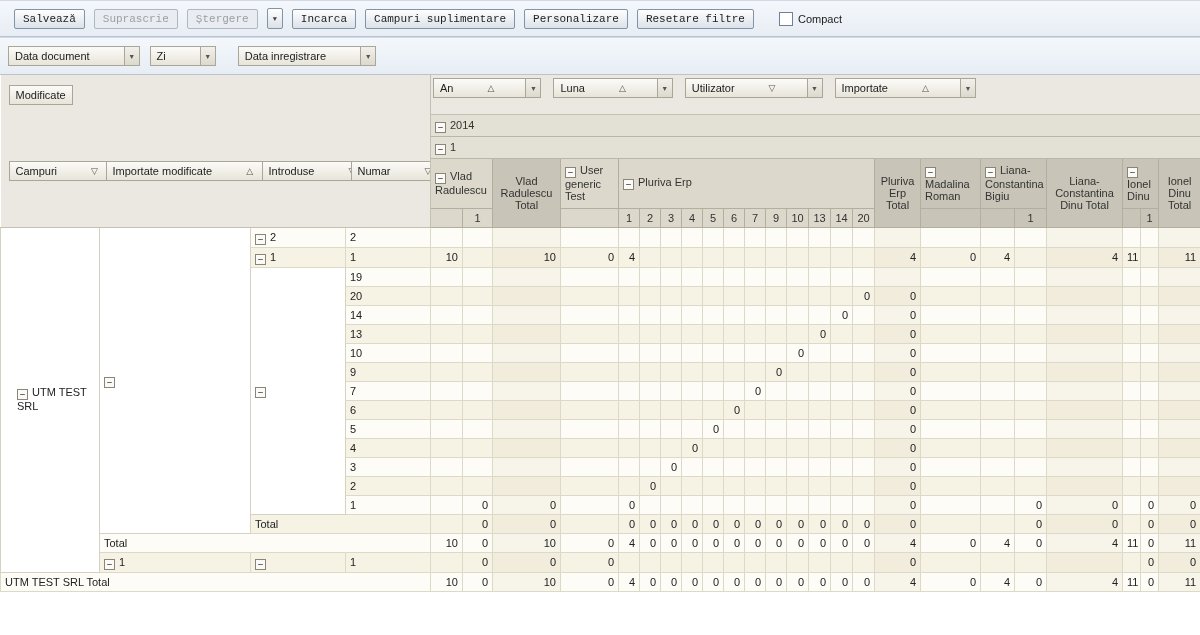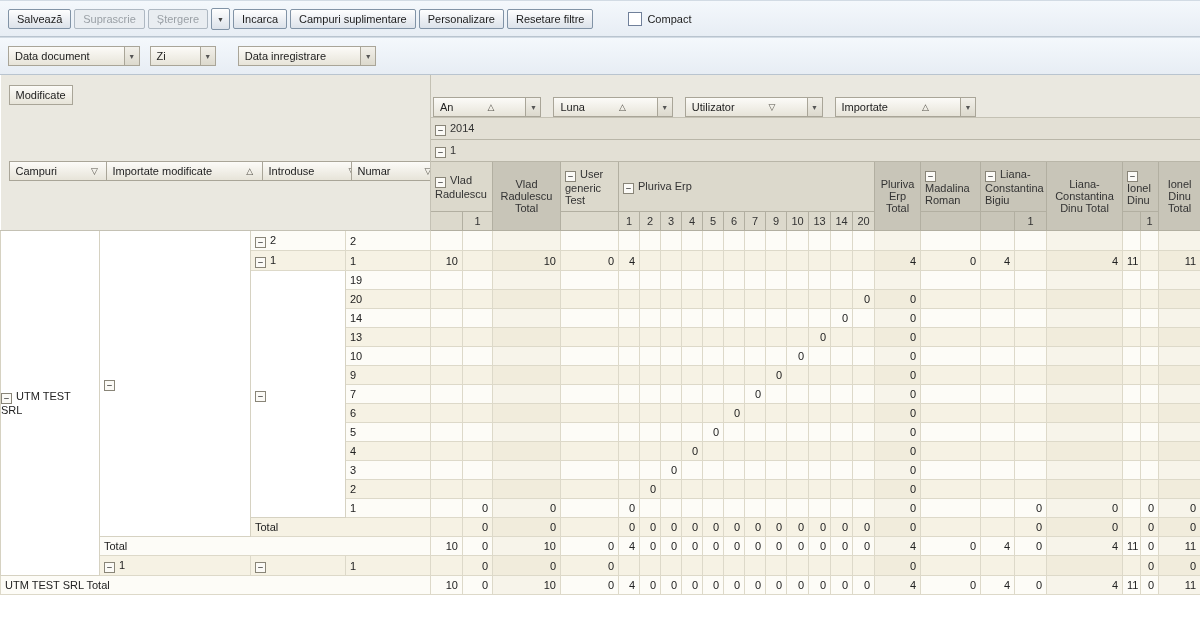--- a/index.html
+++ b/index.html
@@ -12,66 +12,66 @@
   .titleband::after{content:"";position:absolute;inset:0;pointer-events:none;
     background:repeating-linear-gradient(105deg,rgba(255,255,255,0) 0 70px,rgba(255,255,255,.55) 70px 100px,rgba(186,214,240,.28) 100px 150px);}
   .pagetitle{font-size:13px;font-weight:bold;color:#000;margin:0;padding:7px 0 0 8px;position:relative;z-index:1;}
 
   
   .toolbar{display:flex;align-items:center;padding:0 8px;
     background:linear-gradient(#f4f8fc,#e7edf4);border-top:1px solid #d2dbe4;border-bottom:1px solid #b9c4cf;}
   .toolbar1{height:35px;gap:3px;}
   .toolbar2{height:36px;gap:10px;}
   .tbtn{font-size:11px;color:#1c1c1c;border:1px solid #8193a6;border-radius:2px;
-    background:linear-gradient(#fefefe,#dce2ea);padding:3px 8px;line-height:12px;font-family:Liberation Sans, sans-serif;}
+    background:linear-gradient(#fefefe,#dce2ea);padding:3px 8px;line-height:12px;font-family:Liberation Mono, monospace;margin-left:6px;}
   .tbtn.disabled{color:#9aa0a6;border-color:#aeb8c2;background:#e9edf1;}
   .tbtn.dd{padding:3px 5px;min-width:12px;}
   .ddicon{font-size:7px;color:#444;}
-  .cbwrap{display:inline-flex;align-items:center;gap:5px;margin-left:20px;cursor:default;padding-left:12px;}
+  .cbwrap{display:inline-flex;align-items:center;gap:5px;margin-left:10px;cursor:default;padding-left:12px;}
   .cb{width:12px;height:12px;border:1px solid #70809a;background:#fff;display:inline-block;}
   .cblabel{font-size:11px;color:#1c1c1c;}
 
   
   .fieldbtn{display:inline-flex;align-items:center;height:20px;border:1px solid #a9a598;
     background:linear-gradient(#fcfbf8,#e7e4d9);font-size:11px;color:#222;box-sizing:border-box;white-space:nowrap;gap:28px;}
   .fb-label{padding:0 6px;}
   .fb-sort{font-size:9px;color:#55524a;padding:0 3px 0 0;}
   .fb-dd{width:14px;align-self:stretch;border-left:1px solid #a9a598;
     background:linear-gradient(#f2f0ea,#dcd9cd);font-size:7px;color:#555;
     display:flex;align-items:center;justify-content:center;}
   .m12{margin-left:12px;}
 
   
   .pivot{position:relative;height:533px;background:#ffffff;overflow:hidden;}
   #pivot-table{border-collapse:collapse;table-layout:fixed;width:1200px;}
   #pivot-table td{overflow:hidden;box-sizing:border-box;}
 
   .leftpanel{position:relative;background:#eae8e0;border:1px solid #c4c1b4;border-left:none;border-top:none;margin-left:16px;}
-  .fieldstrip{background:#eae8e0;border-bottom:1px solid #c4c1b4;vertical-align:top;padding:22px 0 0 2px;height:39px;}
+  .fieldstrip{background:#eae8e0;border-bottom:1px solid #c4c1b4;vertical-align:top;padding:3px 0 0 2px;height:39px;}
   .strip{display:flex;gap:12px;align-items:flex-start;}
 
   .ghdr{background:#e3e0d5;border:1px solid #b9b6a8;font-size:11px;color:#333;padding:3px 4px;height:14px;text-align:left;line-height:14px;}
   .uhdr{border:1px solid #b2afa1;font-size:11px;color:#333;padding:2px 4px;vertical-align:middle;text-align:left;line-height:12px;}
   .uhdr.light{background:#dcd9cc;}
   .uhdr.dark{background:#c8c5b8;}
   .uhdr.tot{text-align:center;}
   .subhdr{border:1px solid #b2afa1;text-align:center;font-size:11px;color:#333;padding:2px 2px;height:15px;line-height:14px;}
   .subhdr.light{background:#dcd9cc;}
   .subhdr.dark{background:#c8c5b8;}
 
   .dcell{border:1px solid #ddd9c9;font-size:11px;text-align:right;padding:2px 4px;color:#222;height:15px;line-height:14px;vertical-align:middle;}
   .lcell{border:1px solid #ddd9c9;font-size:11px;text-align:left;padding:2px 4px;color:#222;height:15px;line-height:14px;vertical-align:middle;white-space:nowrap;}
   tr.even .dcell{background:#fdfcf7;}
   tr.odd  .dcell{background:#f6f2e4;}
   tr.even .dcell.tc{background:#f7f4ea;}
   tr.odd  .dcell.tc{background:#f1ecdc;}
   tr.even .lcell{background:#fdfcf7;}
   tr.odd  .lcell{background:#f6f2e4;}
   .lcell.white{background:#ffffff !important;vertical-align:middle;border-color:#d6d2c2;}
-  .lcell.comp{white-space:normal;line-height:13px;padding-left:0;}
+  .lcell.comp{white-space:normal;line-height:13px;padding-left:16px;}
 
   .xg{display:inline-block;width:9px;height:9px;line-height:8px;font-size:9px;text-align:center;
     border:1px solid #898578;background:#fbfaf6;color:#333;margin-right:4px;vertical-align:-1px;
     font-family:"DejaVu Sans Mono",monospace;}
 </style>
 </head>
 <body>
 
 <div class="screen">
 

